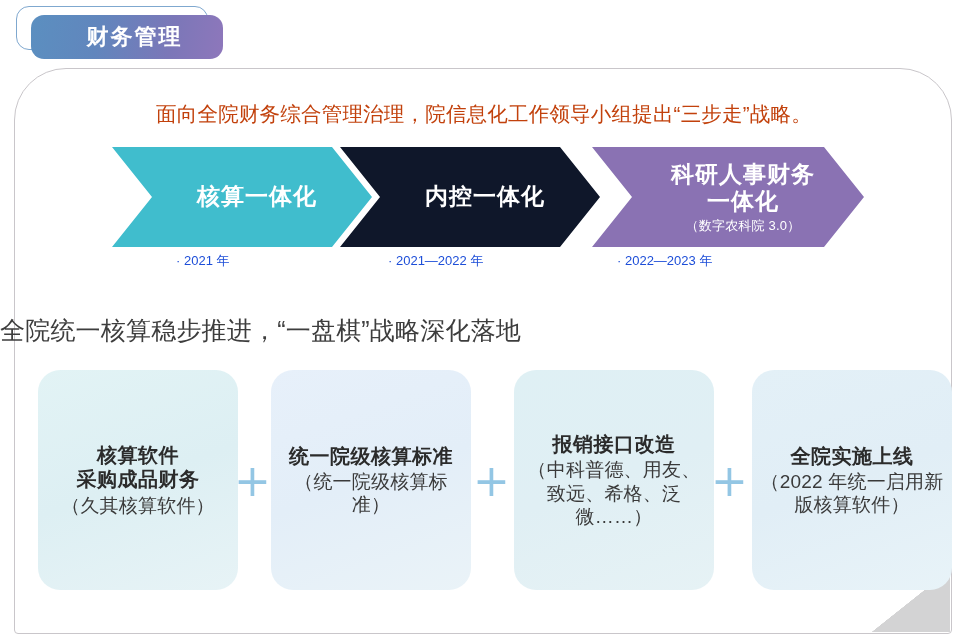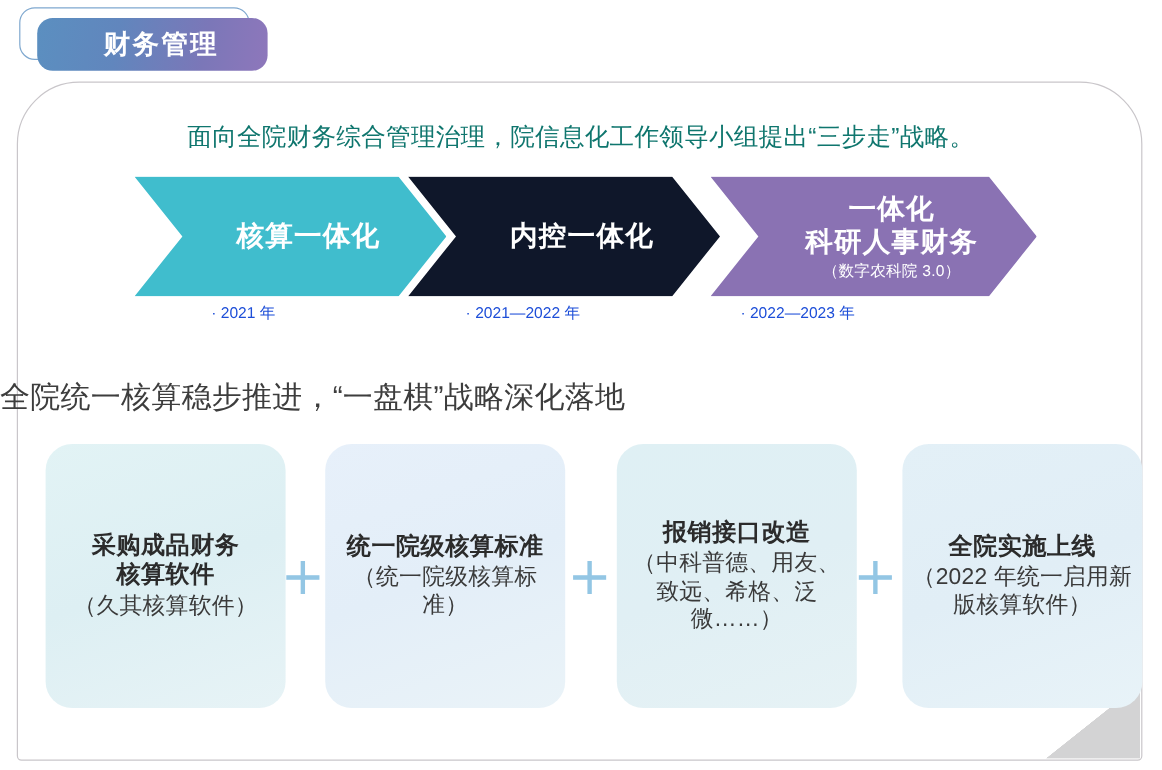--- a/index.html
+++ b/index.html
@@ -83,21 +83,21 @@
   }
 
   
   .lead {
     position: absolute;
     left: 0;
     top: 100px;
     width: 968px;
     text-align: center;
     font-size: 20.5px;
-    color: #0f766e;
+    color: #c2410c;
     letter-spacing: 0.2px;
     white-space: nowrap;
   }
 
   
   .arrows {
     position: absolute;
     left: 0;
     top: 147px;
     width: 968px;
@@ -252,42 +252,42 @@
   </div>
 
   <div class="arrow arrow-2">
     <div class="arrow-inner">
       <span class="arrow-title">内控一体化</span>
     </div>
   </div>
 
   <div class="arrow arrow-3">
     <div class="arrow-inner">
+      <span class="arrow-title">科研人事财务</span>
       <span class="arrow-title">一体化</span>
-      <span class="arrow-title">科研人事财务</span>
       <span class="arrow-sub">（数字农科院 3.0）</span>
     </div>
   </div>
 
 </div>
 
 <div class="years">
   <div class="year year-1">· 2021 年</div>
   <div class="year year-2">· 2021—2022 年</div>
   <div class="year year-3">· 2022—2023 年</div>
 </div>
 
 <div class="mid-line">全院统一核算稳步推进，“一盘棋”战略深化落地</div>
 
 <div class="boxes">
 
   <div class="box box-1">
     <div class="box-inner">
+      <span class="box-title">核算软件</span>
       <span class="box-title">采购成品财务</span>
-      <span class="box-title">核算软件</span>
       <span class="box-sub">（久其核算软件）</span>
     </div>
   </div>
 
   <div class="plus plus-1">+</div>
 
   <div class="box box-2">
     <div class="box-inner">
       <span class="box-title">统一院级核算标准</span>
       <span class="box-sub">（统一院级核算标准）</span>

